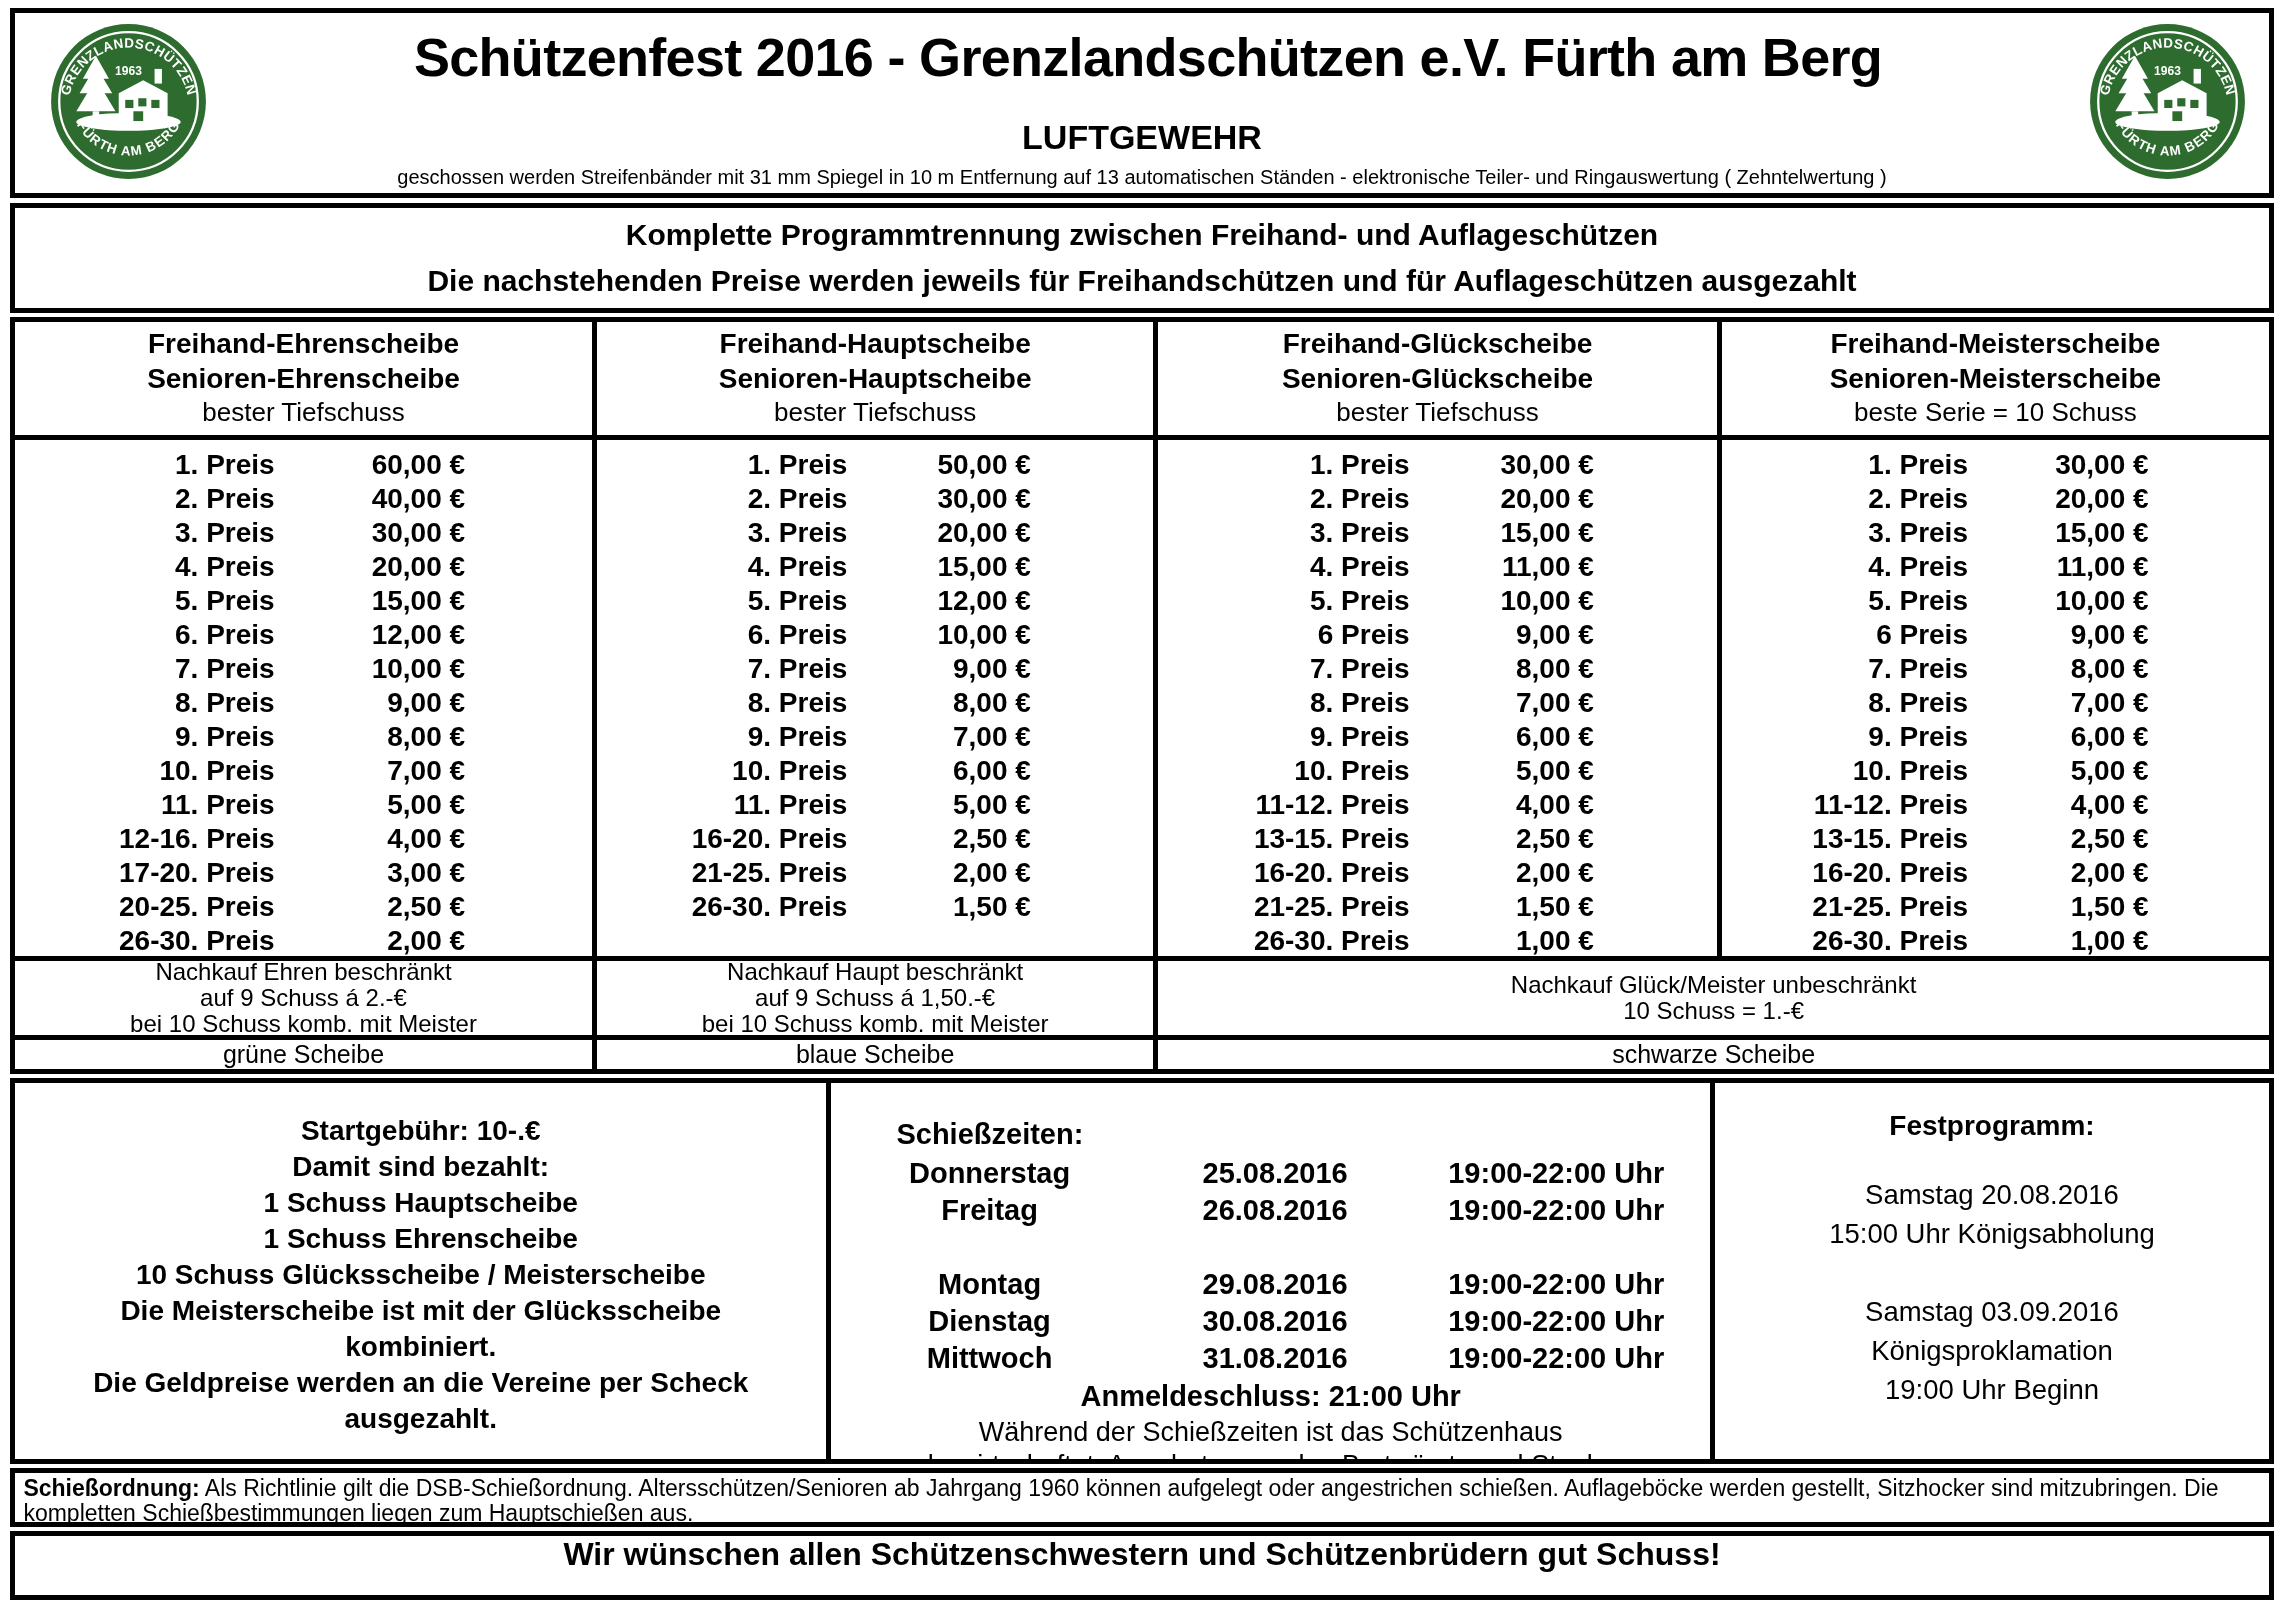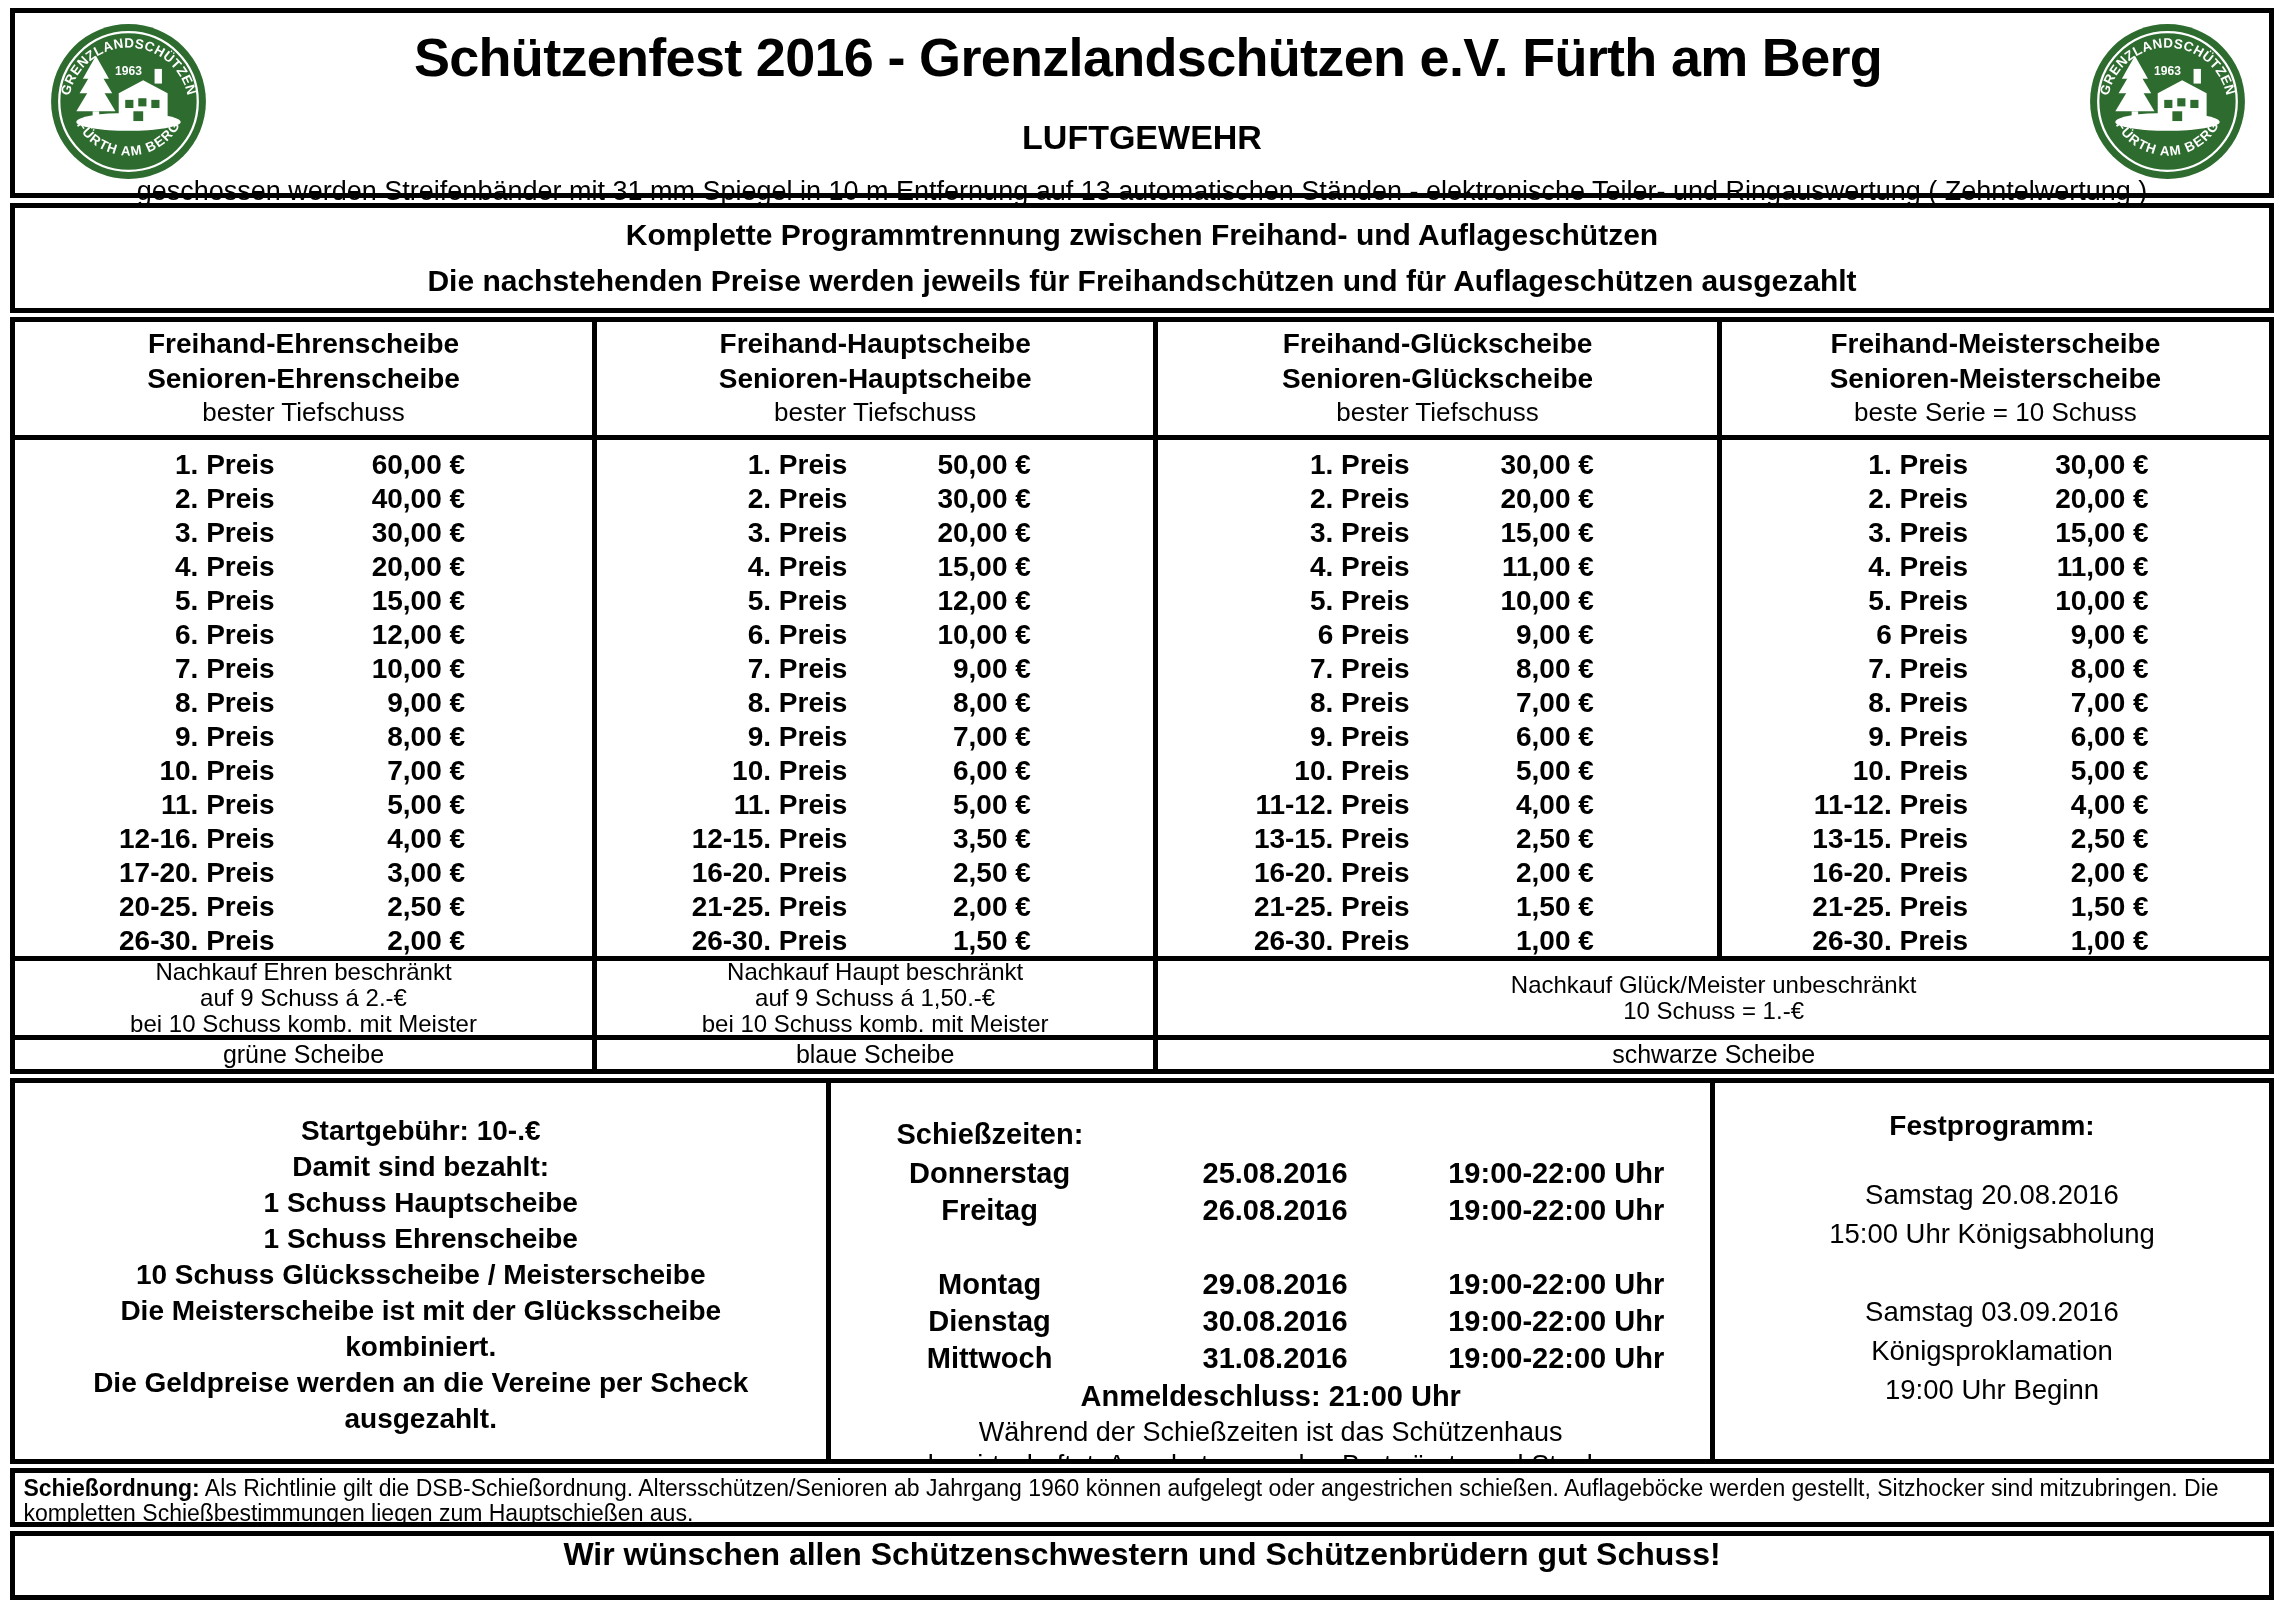--- a/index.html
+++ b/index.html
@@ -7,21 +7,21 @@
   .page { width: 2284px; height: 1617px; background: #fff; padding: 8.4px 10px; position: relative; }
   .box { border: 5.6px solid #000; background: #fff; }
 
   
   .header-box { height: 190px; position: relative; text-align: center; }
   .logo { position: absolute; top: 7px; width: 163px; height: 163px; }
   .logo.left { left: 32px; }
   .logo.right { right: 20px; }
   .title { font-size: 54px; font-weight: bold; margin-top: 12.7px; letter-spacing: -0.7px; padding-left: 12px; }
   .subtitle { font-size: 34px; font-weight: bold; margin-top: 30px; }
-  .desc { font-size: 27px; margin-top: 19px; }
+  .desc { font-size: 20px; margin-top: 9px; }
 
   
   .banner-box { margin-top: 4.2px; height: 110px; display: flex; flex-direction: column; justify-content: center; gap: 12px; text-align: center; font-weight: bold; font-size: 30px; }
 
   
   .table-box { margin-top: 4.2px; display: grid; grid-template-columns: 25.6% 24.9% 25% 24.5%; grid-template-rows: 113px 521px 79px 34px; }
   .cell { border-left: 5px solid #000; border-top: 5px solid #000; overflow: hidden; }
   .cell.first-col { border-left: none; }
   .cell.first-row { border-top: none; }
   .head-cell { display: flex; flex-direction: column; justify-content: space-evenly; align-items: center; padding: 4.2px 0; }
@@ -273,25 +273,20 @@
           <span class="rank">10. Preis</span>
           <span class="amount">6,00 €</span>
           <span></span>
         </div>
           <div class="prow">
           <span class="rank">11. Preis</span>
           <span class="amount">5,00 €</span>
           <span></span>
         </div>
           <div class="prow">
-          <span class="rank">12-15. Preis</span>
-          <span class="amount">3,50 €</span>
-          <span></span>
-        </div>
-          <div class="prow">
           <span class="rank">16-20. Preis</span>
           <span class="amount">2,50 €</span>
           <span></span>
         </div>
           <div class="prow">
           <span class="rank">21-25. Preis</span>
           <span class="amount">2,00 €</span>
           <span></span>
         </div>
           <div class="prow">

